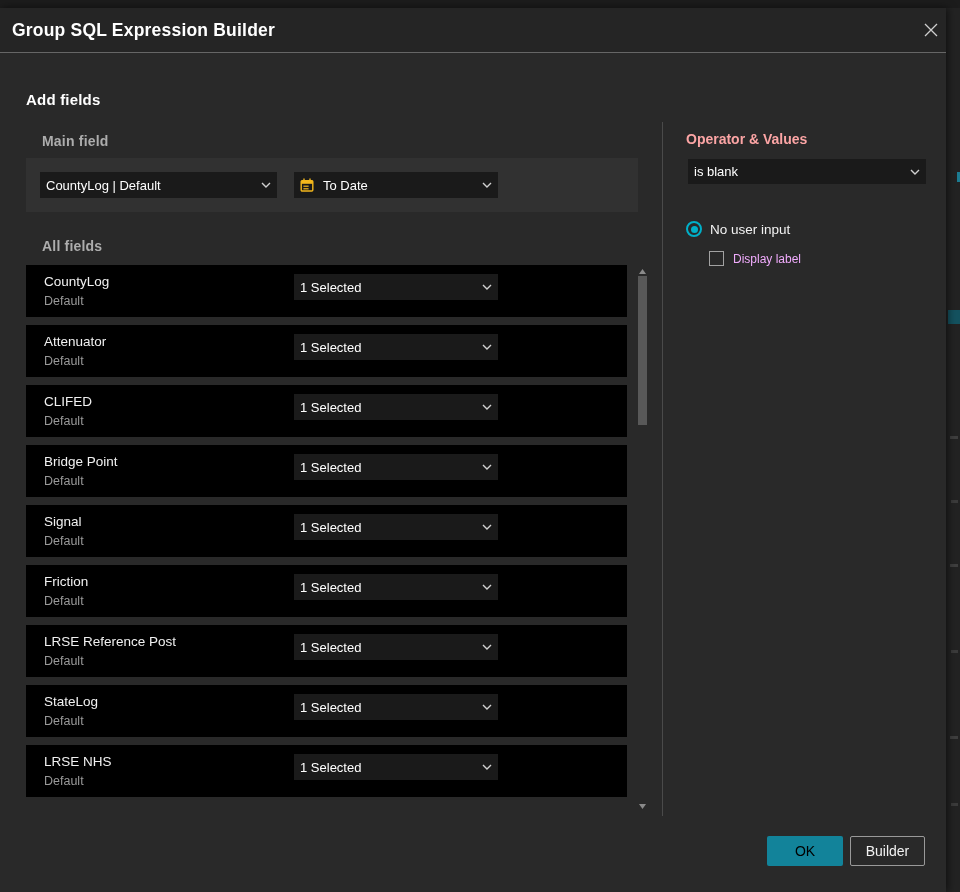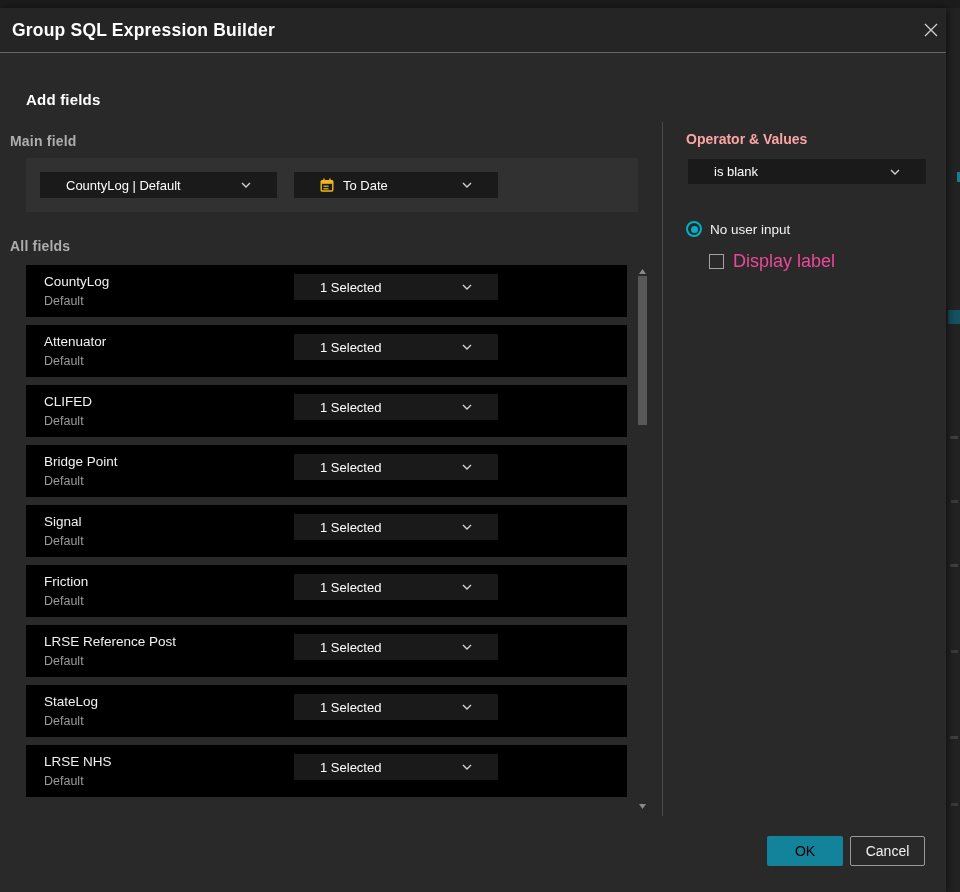--- a/index.html
+++ b/index.html
@@ -35,26 +35,26 @@
   .dialog-title {
     position:absolute; left:12px; top:0; line-height:44px;
     font-size:17.5px; font-weight:600; color:#ffffff; letter-spacing:.2px;
   }
   .close-btn {
     position:absolute; left:919px; top:10px; width:24px; height:24px;
     display:flex; align-items:center; justify-content:center; cursor:pointer;
   }
 
   .section-heading { position:absolute; left:26px; font-size:15px; font-weight:700; color:#ffffff; letter-spacing:.2px; }
-  .sub-label { position:absolute; left:10px; font-size:14px; font-weight:600; color:#adadad; letter-spacing:.2px; }
+  .sub-label { position:absolute; left:42px; font-size:14px; font-weight:600; color:#adadad; letter-spacing:.2px; }
 
   
   .dropdown {
     position:absolute; height:26px; background:#1a1a1a;
-    display:flex; align-items:center; padding:0 26px; cursor:pointer;
+    display:flex; align-items:center; padding:0 6px; cursor:pointer;
   }
   .dropdown .dd-value { font-size:13px; color:#ffffff; white-space:nowrap; }
   .dropdown .chev { margin-left:auto; flex:0 0 auto; }
 
   
   .main-panel { position:absolute; left:26px; top:150px; width:612px; height:54px; background:#313131; }
   .dd-main-field { left:14px; top:14px; width:237px; }
   .dd-date { left:268px; top:14px; width:204px; }
   .cal-icon { margin-right:9px; flex:0 0 auto; display:block; }
 
@@ -76,21 +76,21 @@
   .radio-row { position:absolute; left:686px; top:213px; display:flex; align-items:center; cursor:pointer; }
   .radio-outer {
     width:16px; height:16px; border-radius:50%; border:2px solid #00b0c8;
     background:#292929; display:flex; align-items:center; justify-content:center; flex:0 0 auto;
   }
   .radio-inner { width:7px; height:7px; border-radius:50%; background:#00b0c8; }
   .radio-label { margin-left:8px; font-size:13.5px; color:#f2f2f2; }
 
   .checkbox-row { position:absolute; left:709px; top:243px; display:flex; align-items:center; cursor:pointer; }
   .checkbox-box { width:15px; height:15px; border:1.5px solid #a2a2a2; background:transparent; flex:0 0 auto; }
-  .checkbox-label { margin-left:9px; font-size:18px; color:#ec4899; }
+  .checkbox-label { margin-left:9px; font-size:12px; color:#f0abfc; }
 
   
   .btn { position:absolute; top:828px; height:30px; font-size:14px; display:flex; align-items:center; justify-content:center; cursor:pointer; border-radius:2px; }
   .btn-ok { left:767px; width:76px; background:#12839a; color:#000000; }
   .btn-cancel { left:850px; width:75px; background:transparent; border:1px solid #999999; color:#f2f2f2; }
 </style>
 </head>
 <body>
 
 <div class="top-strip">
@@ -280,15 +280,15 @@
       </span>
     <span class="radio-label">No user input</span>
   </div>
 
   <div class="checkbox-row">
     <span class="checkbox-box"></span>
     <span class="checkbox-label">Display label</span>
   </div>
 
   <div class="btn btn-ok">OK</div>
-  <div class="btn btn-cancel">Cancel</div>
+  <div class="btn btn-cancel">Builder</div>
 
 </div>
 
 </body></html>

